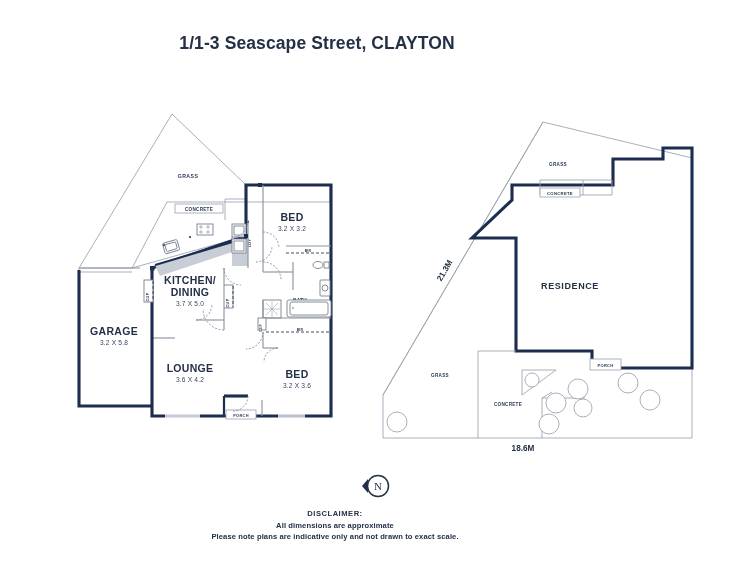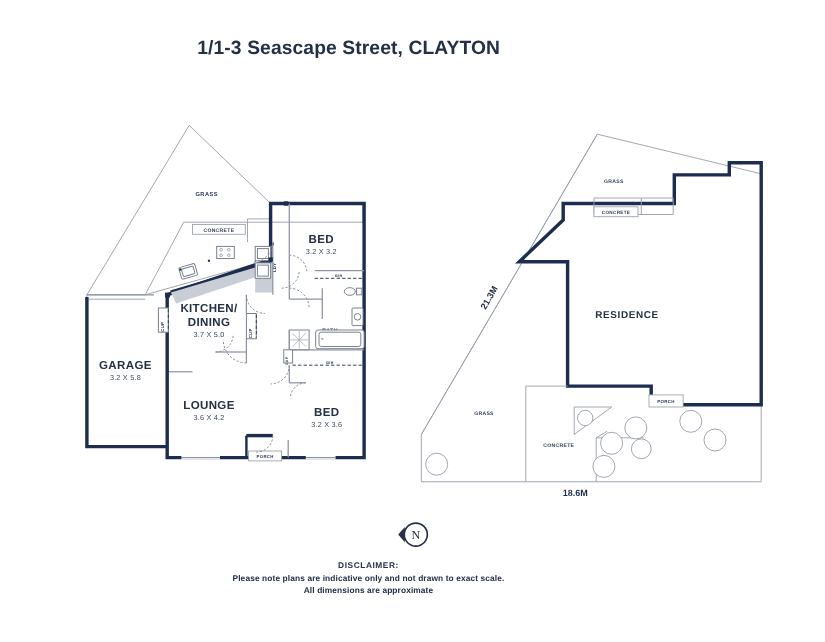--- a/index.html
+++ b/index.html
@@ -232,15 +232,15 @@
     <circle cx="378" cy="486" r="10.5" fill="#ffffff" stroke="#233046" stroke-width="1.5"></circle>
     <path d="M368,479 L362,486 L368,493 Z" fill="#233046"></path>
     <text x="378" y="490" text-anchor="middle" style="font-size:11px;fill:#233046;font-family:'Liberation Serif',serif">N</text>
   </g>
 
 </svg>
 </div>
 
 <div id="disclaimer">
   <div class="dtitle">DISCLAIMER:</div>
+  <div>All dimensions are approximate</div>
   <div>Please note plans are indicative only and not drawn to exact scale.</div>
-  <div>All dimensions are approximate</div>
 </div>
 
 </body></html>

